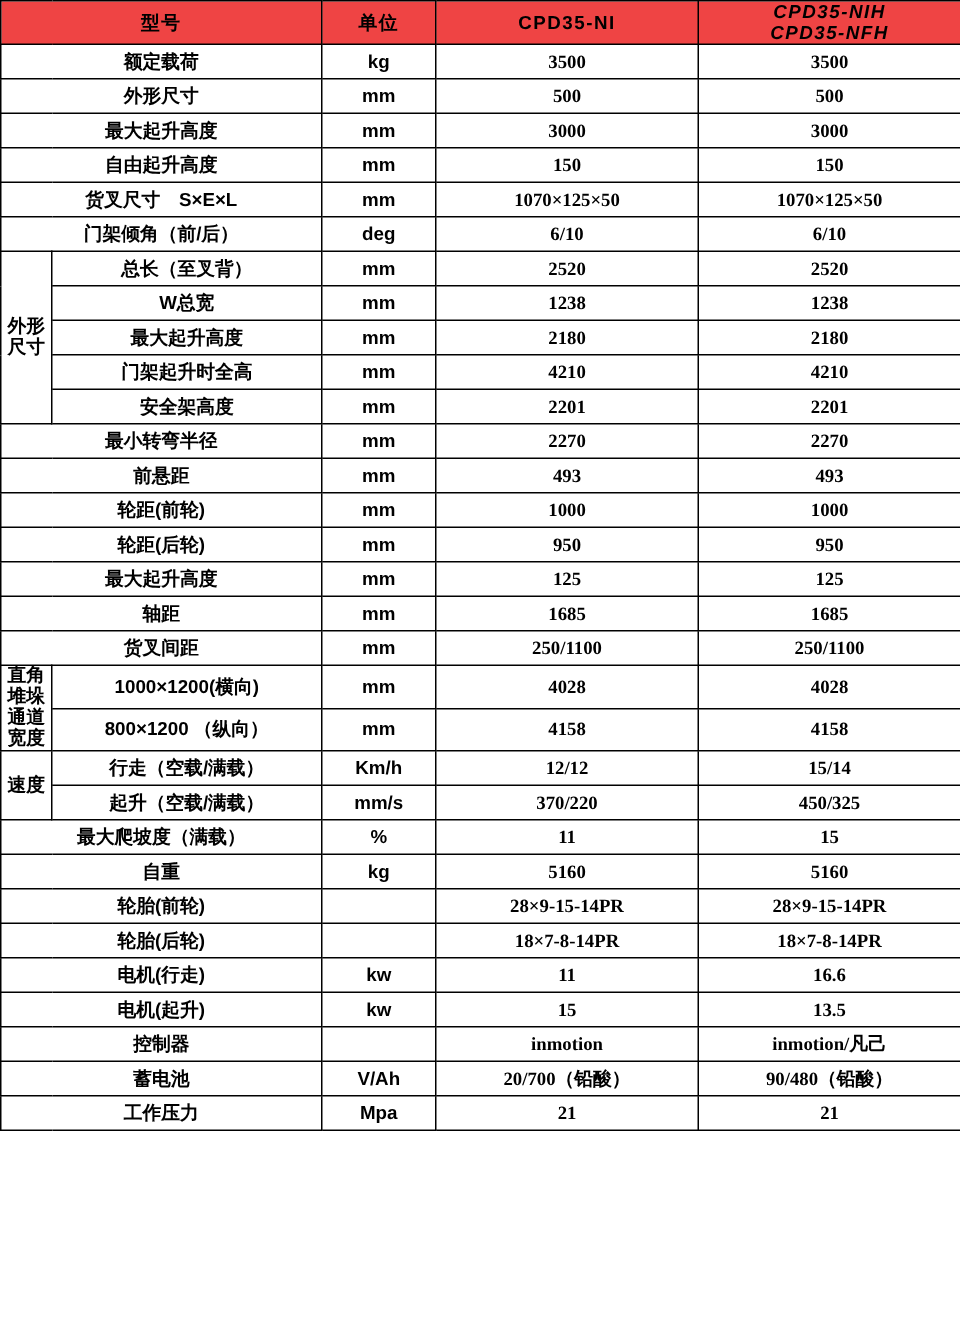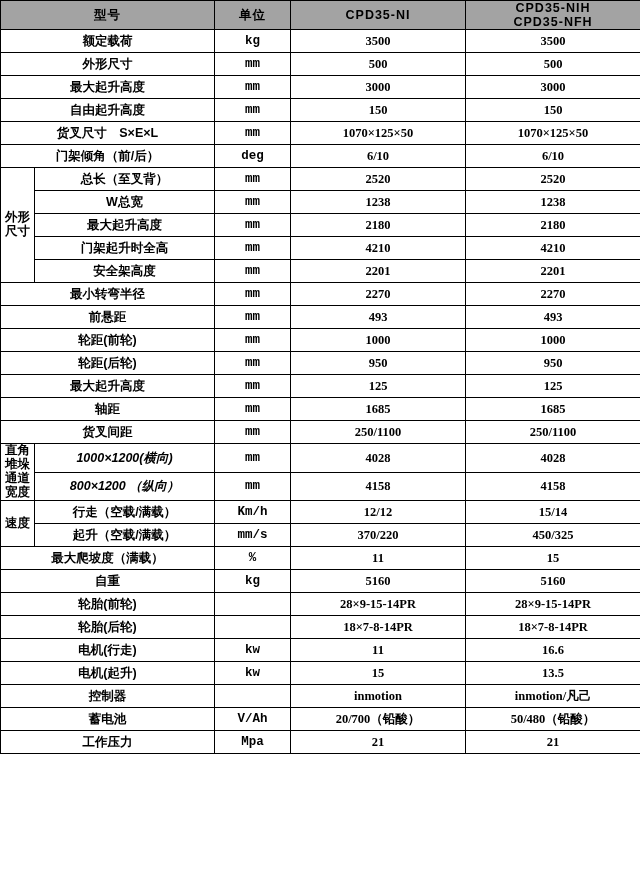--- a/index.html
+++ b/index.html
@@ -24,57 +24,57 @@
     text-align: center;
     vertical-align: middle;
     font-size: 12.5px;
     padding: 0;
     height: 23px;
     line-height: 1.12;
     font-weight: bold;
     box-sizing: border-box;
   }
   th.head-cell {
-    background: #a3a3a3;
+    background: #ef4444;
     font-size: 17px;
     height: 46px;
     letter-spacing: 1px;
   }
   th.head-model {
     font-size: 15px;
   }
-  th.head-model .l2 { display: block; }
+  th.head-model .l2 { display: block; font-style: italic; }
   
   col.c-group { width: 34px; }
   col.c-item  { width: 180px; }
   col.c-unit  { width: 76px; }
   col.c-v1    { width: 175px; }
   col.c-v2    { width: 175px; }
 
   td.group-cell {
     font-size: 12.5px;
     line-height: 1.25;
     letter-spacing: 0px;
     font-family: Liberation Mono, monospace;
   }
   td.item {
     font-size: 13px;
   }
   td.unit {
     font-size: 11.5px;
-    font-family: Liberation Mono, monospace;
+    font-family: Liberation Sans, sans-serif;
     font-weight: normal;
   }
   td.val {
     font-family: "Liberation Serif", "DejaVu Serif", serif;
     font-size: 13px;
     font-weight: normal;
   }
   td.tall { height: 48px; }
-  td.item-sm { font-size: 12px; font-style: italic; }
+  td.item-sm { font-size: 12px; }
   td.item-xs { font-size: 11.5px; }
   .nowrap { white-space: nowrap; }
 </style>
 </head>
 <body>
 
 <table id="spec-table">
   <colgroup>
     <col class="c-group">
     <col class="c-item">
@@ -274,21 +274,21 @@
     <tr>
       <td class="item" colspan="2">控制器</td>
       <td class="unit"></td>
       <td class="val">inmotion</td>
       <td class="val">inmotion/凡己</td>
     </tr>
     <tr>
       <td class="item" colspan="2">蓄电池</td>
       <td class="unit">V/Ah</td>
       <td class="val">20/700（铅酸）</td>
-      <td class="val">50/480（铅酸）</td>
+      <td class="val">90/480（铅酸）</td>
     </tr>
     <tr>
       <td class="item" colspan="2">工作压力</td>
       <td class="unit">Mpa</td>
       <td class="val">21</td>
       <td class="val">21</td>
     </tr>
 
   </tbody>
 </table>

